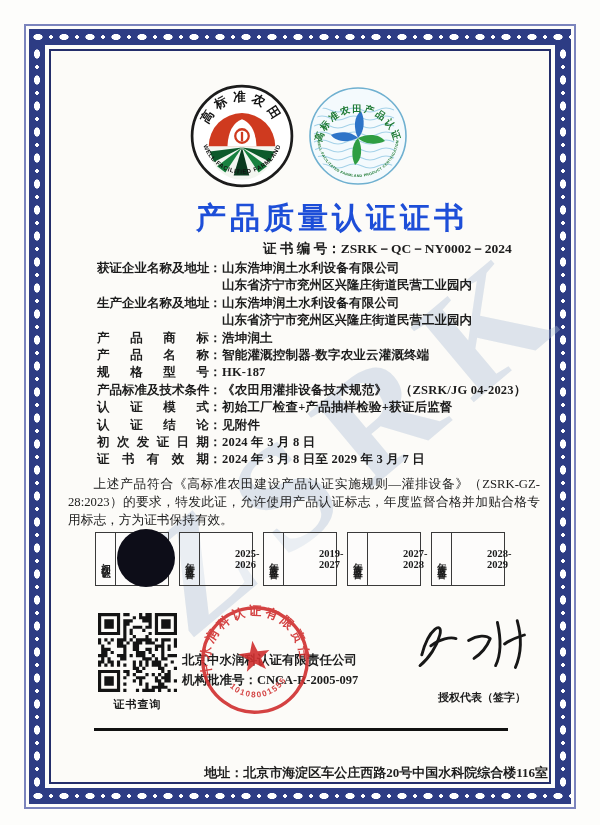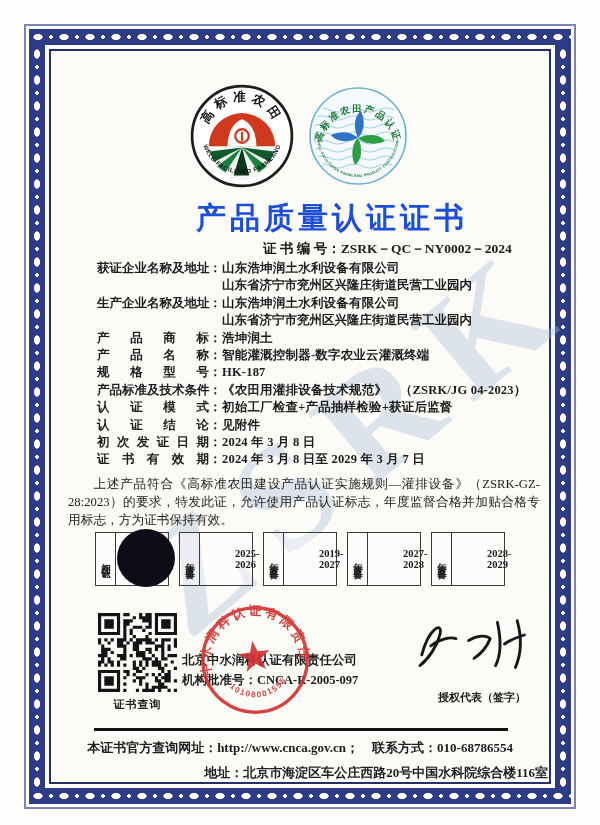--- a/index.html
+++ b/index.html
@@ -206,17 +206,16 @@
         <path d="M22,42 C32,34 44,32 50,34"></path>
         <path d="M64,36 C74,30 84,30 88,34 C84,44 76,52 70,56"></path>
         <path d="M96,16 C100,34 100,52 94,64"></path>
         <path d="M104,40 C112,34 120,32 126,30"></path>
         <path d="M118,14 C123,32 123,50 116,66"></path>
       </g>
     </svg>
     <div class="z sigcap">授权代表（签字）</div>
 
     <div class="z rule"></div>
-    <div class="z footer1">本证书官方查询网址：http://www.cnca.gov.cn；　联系方式：010-68786554</div>
     <div class="z footer2">地址：北京市海淀区车公庄西路20号中国水科院综合楼116室</div>
 
   </div>
 </div>
 
 </body></html>

